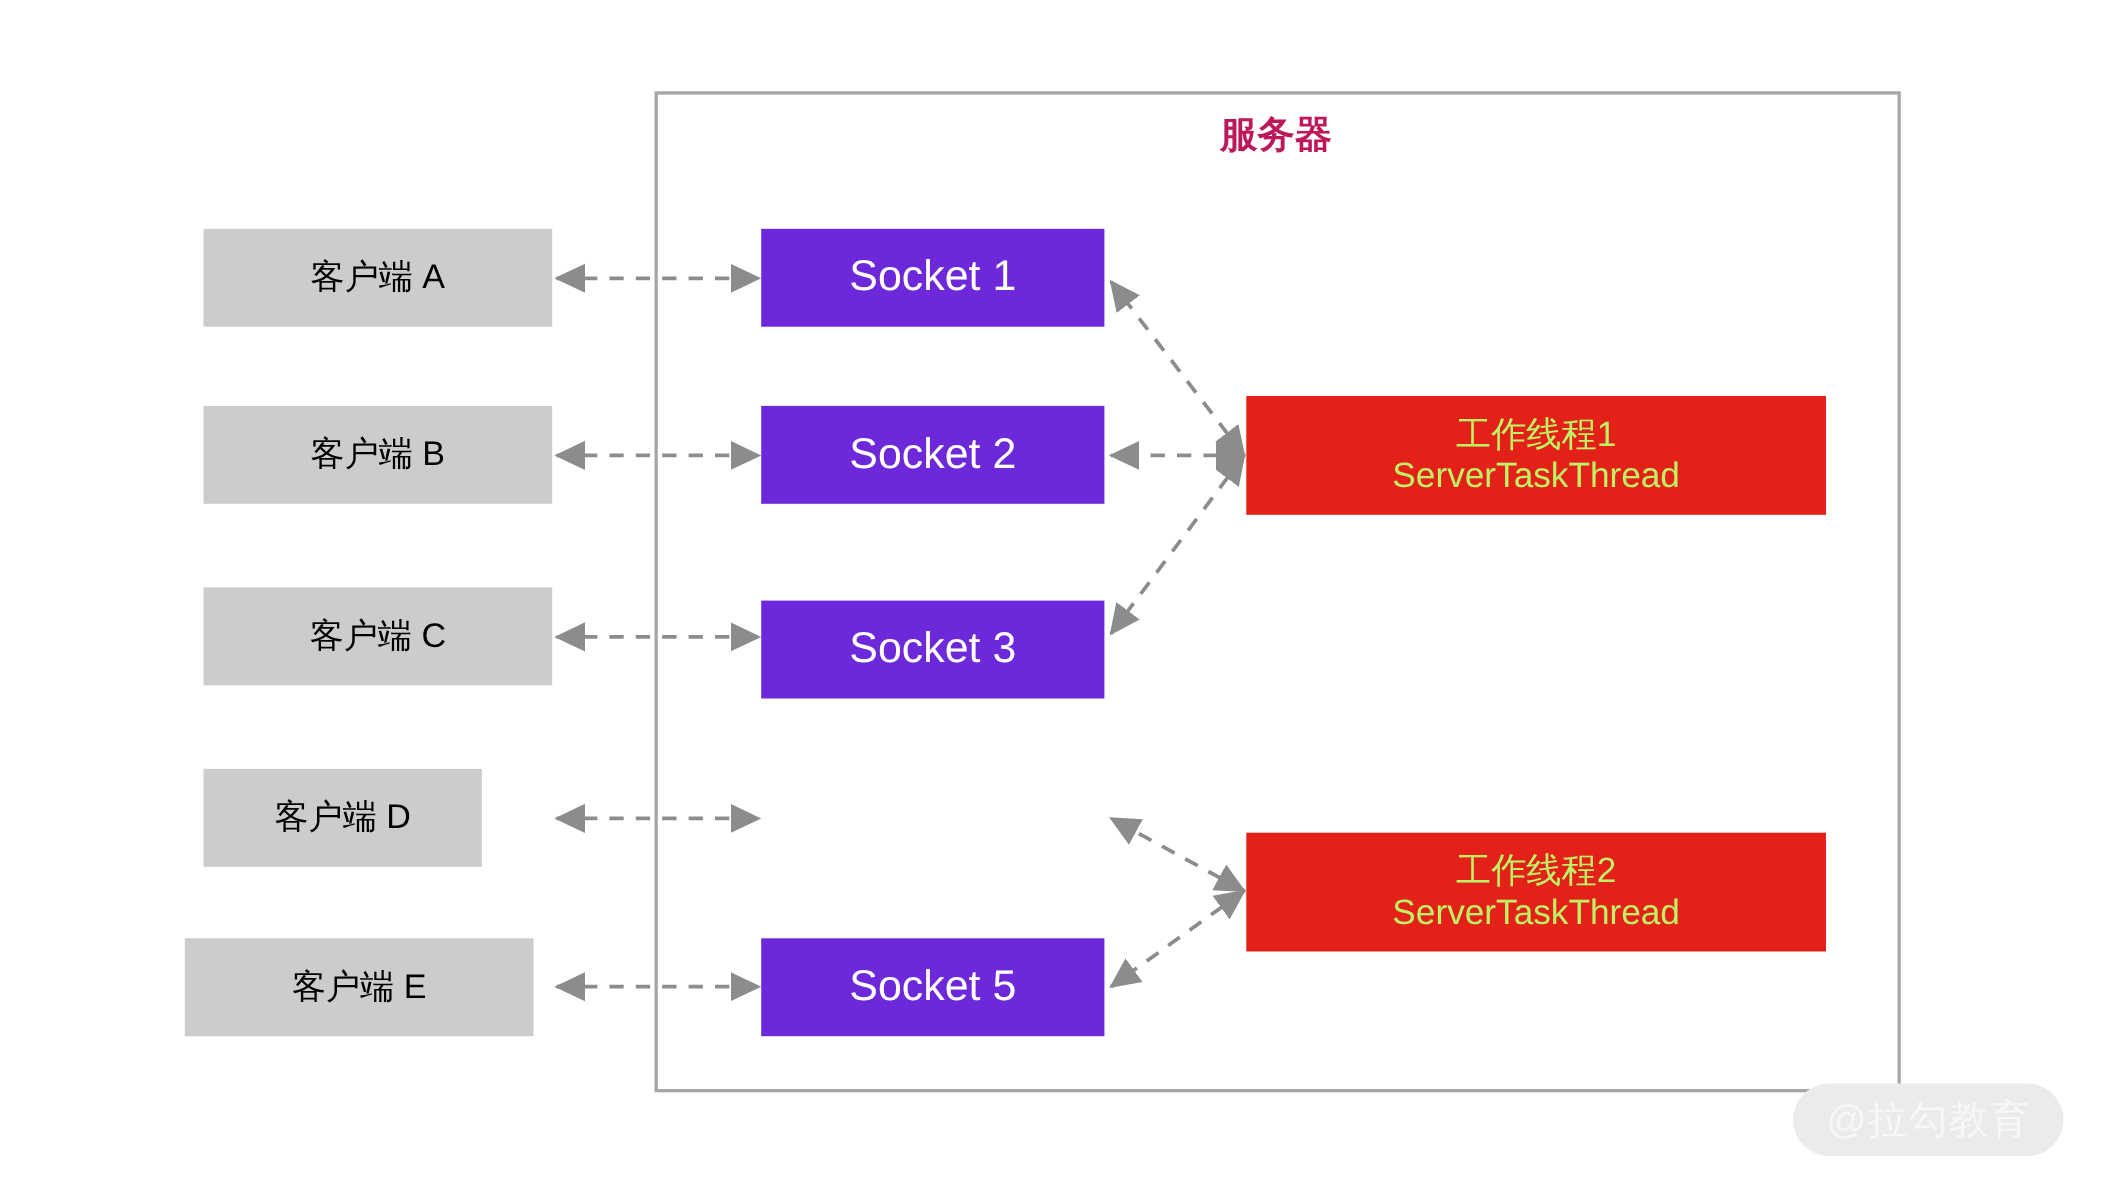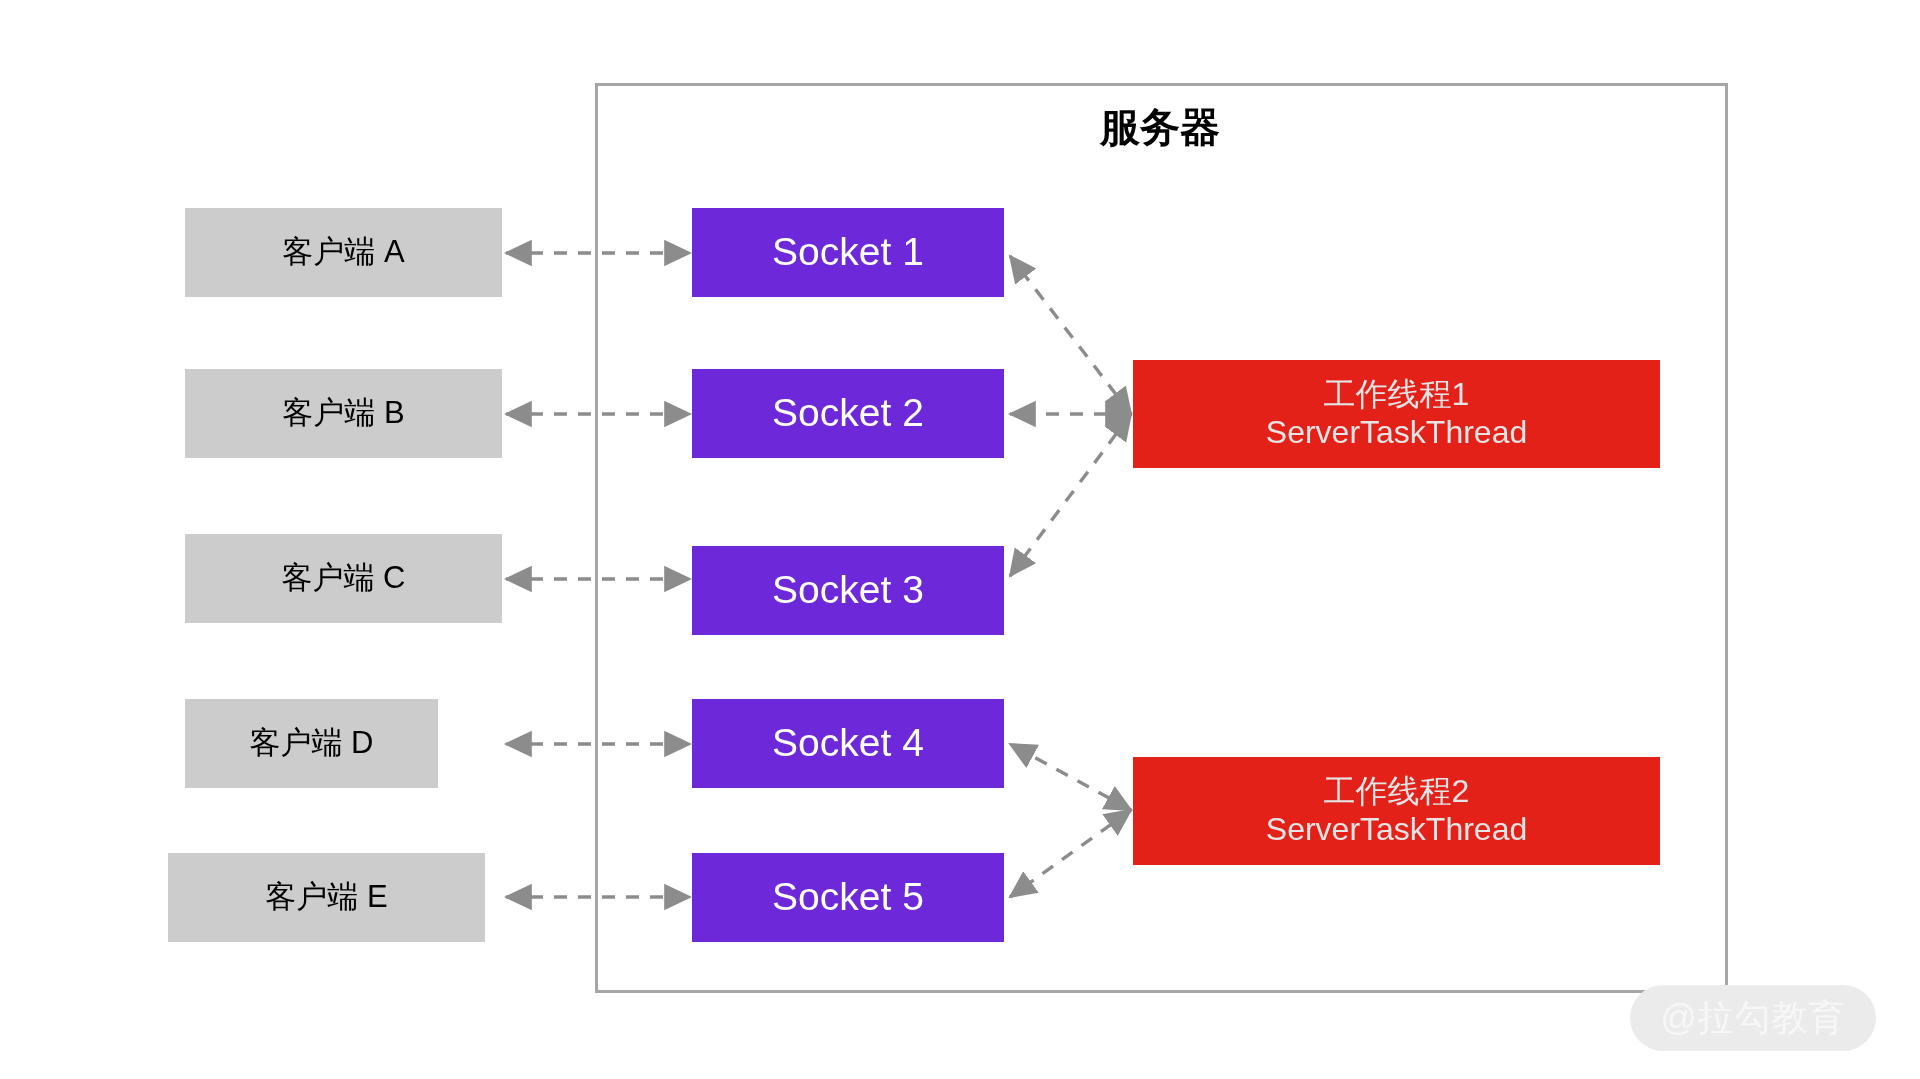--- a/index.html
+++ b/index.html
@@ -41,39 +41,39 @@
     font-weight: 400;
   }
   .socket-box {
     background: #6d28d9;
     color: #ffffff;
     font-size: 39px;
     font-weight: 400;
   }
   .worker-box {
     background: #e32119;
-    color: #e5e5e5;
+    color: #bef264;
     font-size: 32px;
     font-weight: 400;
     flex-direction: column;
     align-items: center;
   }
   .worker-box .wline1 { display: block; }
   .worker-box .wline2 { display: block; }
   .server-frame {
     position: absolute;
     border: 3px solid #a6a6a6;
     box-sizing: border-box;
     background: transparent;
   }
   .server-title {
     position: absolute;
-    font-size: 40px;
+    font-size: 34px;
     font-weight: bold;
-    color: #000000;
+    color: #be185d;
     text-align: center;
     white-space: nowrap;
   }
   .watermark {
     position: absolute;
     display: flex;
     align-items: center;
     justify-content: center;
     border-radius: 34px;
     background: #ebebeb;
@@ -137,23 +137,20 @@
 
   <div class="node socket-box" style="left:692px; top:208px; width:312px; height:89px;">
     <span>Socket 1</span>
   </div>
   <div class="node socket-box" style="left:692px; top:369px; width:312px; height:89px;">
     <span>Socket 2</span>
   </div>
   <div class="node socket-box" style="left:692px; top:534px; width:312px; height:89px;margin-top:12px;">
     <span>Socket 3</span>
   </div>
-  <div class="node socket-box" style="left:692px; top:699px; width:312px; height:89px;">
-    <span>Socket 4</span>
-  </div>
   <div class="node socket-box" style="left:692px; top:853px; width:312px; height:89px;">
     <span>Socket 5</span>
   </div>
 
   <div class="node worker-box" style="left:1133px; top:360px; width:527px; height:108px;">
     <span class="wline1">工作线程1</span>
     <span class="wline2">ServerTaskThread</span>
   </div>
   <div class="node worker-box" style="left:1133px; top:757px; width:527px; height:108px;">
     <span class="wline1">工作线程2</span>

